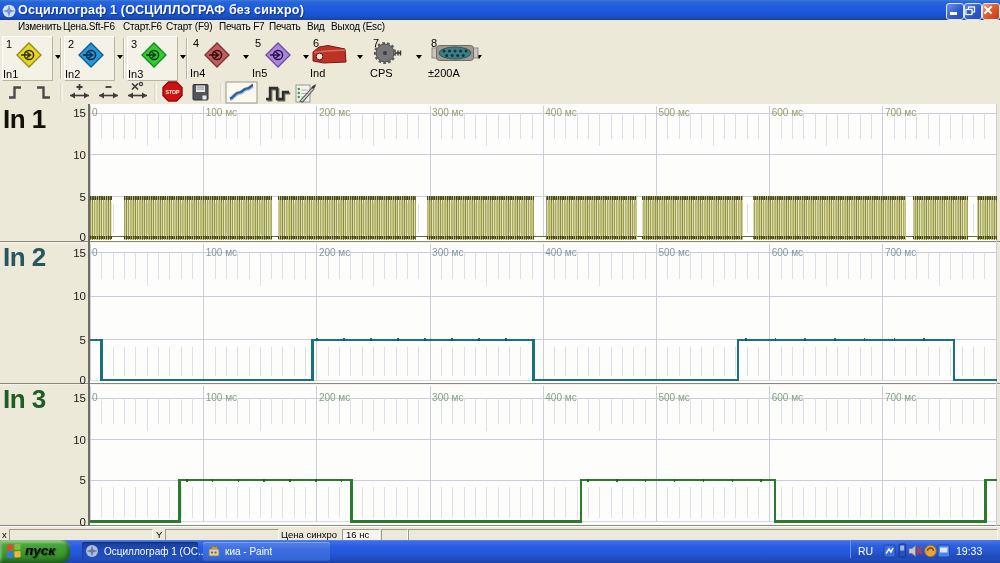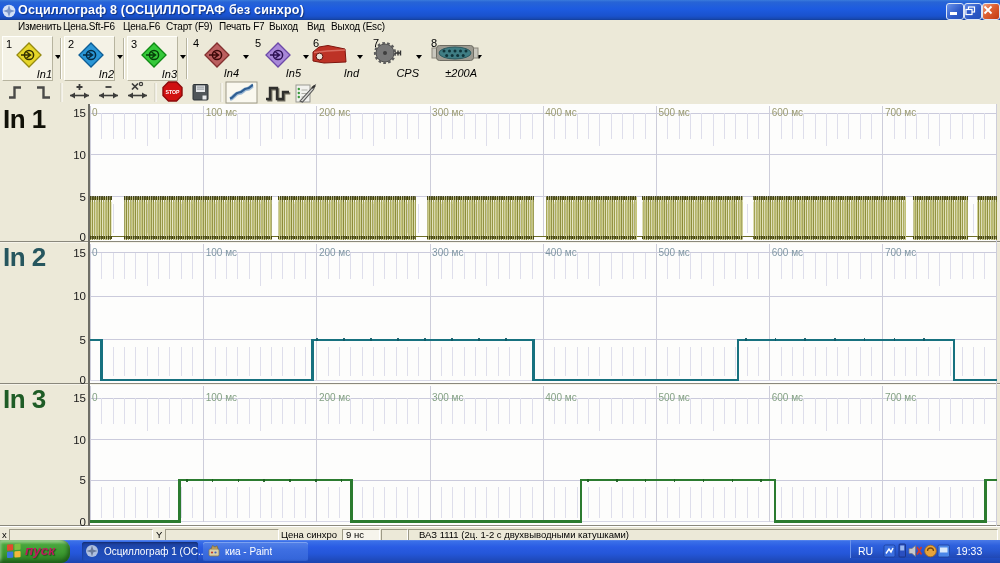--- a/index.html
+++ b/index.html
@@ -17,68 +17,68 @@
   #btn-close{left:982px;background:linear-gradient(135deg,#f0a080,#dd5f32 45%,#c23a12);}
   
   #menubar{left:0;top:20px;width:1000px;height:15px;background:#ece9d8;font-size:10px;color:#000;letter-spacing:-0.2px;margin-left:11px;}
   .mitem{position:absolute;top:1px;white-space:pre;}
   
   #toolbar1{left:0;top:35px;width:1000px;height:46px;background:#ece9d8;}
   #toolbar2{left:0;top:81px;width:1000px;height:23px;background:#ece9d8;border-bottom:1px solid #a8a590;}
   .chbtn{position:absolute;top:1px;width:49px;height:43px;}
   .chbtn.raised{background:#f4f2e6;border:1px solid;border-color:#fffffb #b7b49f #b7b49f #fffffb;}
   .chnum{position:absolute;left:3px;top:1px;font-size:11px;color:#000;}
-  .chlabel{position:absolute;left:0;right:0;top:31px;text-align:right;font-size:11px;color:#000;font-style:italic;}
+  .chlabel{position:absolute;left:0;right:0;top:31px;text-align:left;font-size:11px;color:#000;}
   .drop{position:absolute;top:20px;width:0;height:0;border-left:3.5px solid transparent;
         border-right:3.5px solid transparent;border-top:4px solid #000;}
   
   #statusbar{left:0;top:526px;width:1000px;height:14px;background:#ece9d8;border-top:1px solid #fff;font-size:9.5px;color:#000;}
   .scell{position:absolute;top:1.5px;height:10px;border:1px solid;border-color:#9d9a87 #fff #fff #9d9a87;background:#ece9d8;}
   .stext{position:absolute;top:1.5px;white-space:pre;z-index:3;}
   
   #taskbar{left:0;top:540px;width:1000px;height:23px;
     background:linear-gradient(180deg,#5e8aee 0%,#3a6fe8 6%,#2a5ce4 30%,#2456d8 60%,#1f4bbe 85%,#1c44ae 100%);}
   #startbtn{left:0;top:540px;width:70px;height:23px;border-radius:0 9px 9px 0;
     background:linear-gradient(180deg,#7ebe6e 0%,#48a53c 20%,#3d9a31 55%,#2f8526 85%,#256e1e 100%);
     box-shadow:inset -2px -2px 4px #1d5c18, inset 1px 2px 3px #a5d99a;}
-  #starttext{left:25px;top:543px;color:#be185d;font-weight:bold;font-style:italic;font-size:13.5px;text-shadow:1px 1px 1px #1d5c18;}
+  #starttext{left:25px;top:543px;color:#000000;font-weight:bold;font-style:italic;font-size:13.5px;text-shadow:1px 1px 1px #1d5c18;}
   .taskbtn{position:absolute;top:542px;height:19px;border-radius:2.5px;color:#fff;font-size:10.5px;}
   #task1{left:82px;width:116px;background:linear-gradient(180deg,#1c3f9a,#1e4ab4 40%,#2150be);box-shadow:inset 0 1px 2px #132c6e;}
-  #task2{left:203px;width:105px;background:linear-gradient(180deg,#5381e8,#3e6fe2 40%,#3566da 90%,#2e5cc8);box-shadow:inset 0 1px 0 #7ba1f0;}
+  #task2{left:203px;width:127px;background:linear-gradient(180deg,#5381e8,#3e6fe2 40%,#3566da 90%,#2e5cc8);box-shadow:inset 0 1px 0 #7ba1f0;}
   .tasktext{position:absolute;left:22px;top:4px;white-space:nowrap;overflow:hidden;font-size:10px;}
   #tray{left:850px;top:540px;width:150px;height:18px;
     background:linear-gradient(180deg,#4a7ae8 0%,#2e60dd 30%,#2758d2 60%,#2048b4 100%);
     border-left:1px solid #6a92ec;}
   .traytext{position:absolute;color:#fff;font-size:10.5px;top:5px;}
 </style>
 </head>
 <body>
 <div class="abs" id="titlebar"></div>
-<div class="abs" id="title-text">Осциллограф 8 (ОСЦИЛЛОГРАФ без синхро)</div>
+<div class="abs" id="title-text">Осциллограф 1 (ОСЦИЛЛОГРАФ без синхро)</div>
 <div class="abs winbtn" id="btn-min"></div>
 <div class="abs winbtn" id="btn-max"></div>
 <div class="abs winbtn" id="btn-close"></div>
 <svg class="abs" style="left:2px;top:4px" width="14" height="14" viewBox="0 0 14 14">
   <circle cx="7" cy="7" r="6.3" fill="#dde8f8" opacity=".95"></circle>
   <path d="M7 1 L9 7 L7 13 L5 7 Z M1 7 L7 5 L13 7 L7 9 Z" fill="#7a95c8"></path>
 </svg>
 <svg class="abs" style="left:944px;top:1px" width="56" height="19" viewBox="0 0 56 19">
   <rect x="6" y="11" width="7" height="3" fill="#fff"></rect>
   <rect x="24.5" y="6" width="6" height="5" fill="none" stroke="#fff" stroke-width="1.2"></rect>
   <rect x="22" y="8.5" width="6" height="5" fill="#2d59c8" stroke="#fff" stroke-width="1.2"></rect>
   <path d="M40.5 5.5 L47.5 12.5 M47.5 5.5 L40.5 12.5" stroke="#fff" stroke-width="1.8"></path>
 </svg>
 
 <div class="abs" id="menubar">
   <span class="mitem" style="left:7px">Изменить</span>
   <span class="mitem" style="left:52px">Цена.Sft-F6</span>
-  <span class="mitem" style="left:112px">Цена.F6</span>
+  <span class="mitem" style="left:112px">Старт.F6</span>
   <span class="mitem" style="left:155px">Старт (F9)</span>
   <span class="mitem" style="left:208px">Печать F7</span>
-  <span class="mitem" style="left:258px">Выход</span>
+  <span class="mitem" style="left:258px">Печать</span>
   <span class="mitem" style="left:296px">Вид</span>
   <span class="mitem" style="left:320px">Выход (Esc)</span>
 </div>
 
 <div class="abs" id="toolbar1">
   <div class="chbtn raised" style="left:2px">
       <span class="chnum">1</span>
       <span class="chlabel">In1</span>
     </div>
   <div class="chbtn raised" style="left:64px">
@@ -835,24 +835,23 @@
 </g>
 </svg>
 
 <div class="abs" id="statusbar">
   <span class="stext" style="left:2px">x</span>
   <div class="scell" style="left:9px;width:142px"></div>
   <span class="stext" style="left:156px">Y</span>
   <div class="scell" style="left:165px;width:112px"></div>
   <span class="stext" style="left:281px">Цена синхро</span>
   <div class="scell" style="left:342px;width:36px;background:#f6f4ec"></div>
-  <span class="stext" style="left:346px">9 нс</span>
+  <span class="stext" style="left:346px">16 нс</span>
   <div class="scell" style="left:381px;width:25px"></div>
   <div class="scell" style="left:408px;width:588px"></div>
-  <span class="stext" style="left:419px">ВАЗ 1111 (2ц. 1-2 с двухвыводными катушками)</span>
 </div>
 
 <div class="abs" id="taskbar"></div>
 <div class="abs" id="startbtn"></div>
 <div class="abs" id="starttext">пуск</div>
 <div class="abs taskbtn" id="task1">
     <span class="tasktext">Осциллограф 1 (ОС...</span>
   </div>
 <div class="abs taskbtn" id="task2">
     <span class="tasktext">киа - Paint</span>

